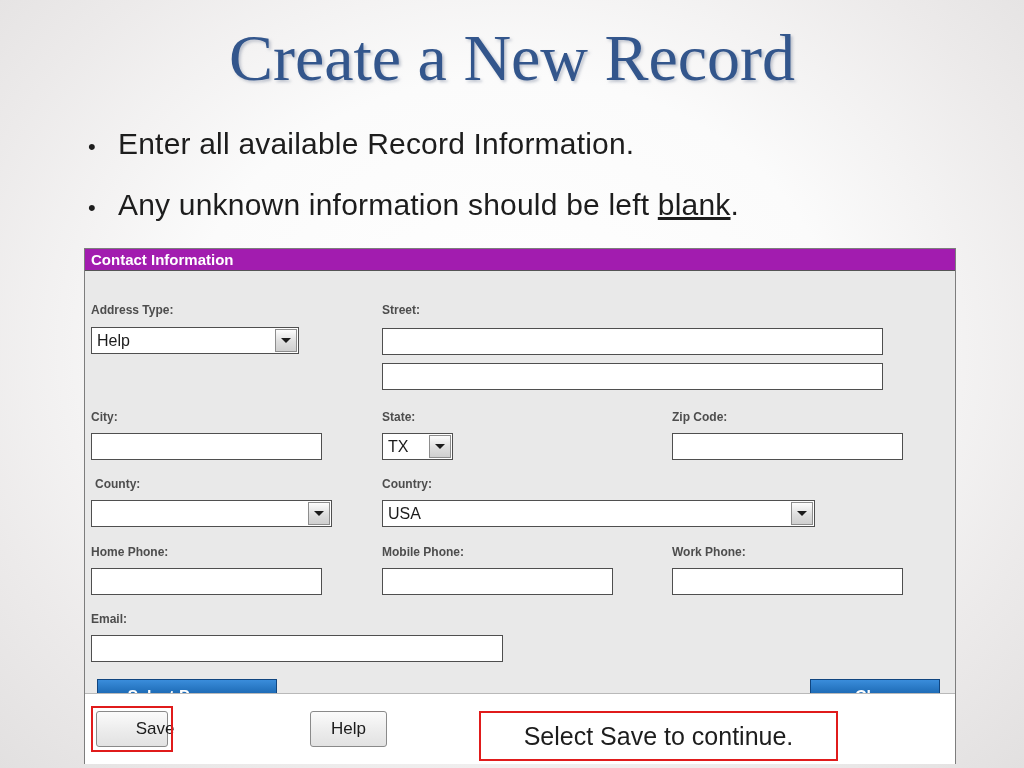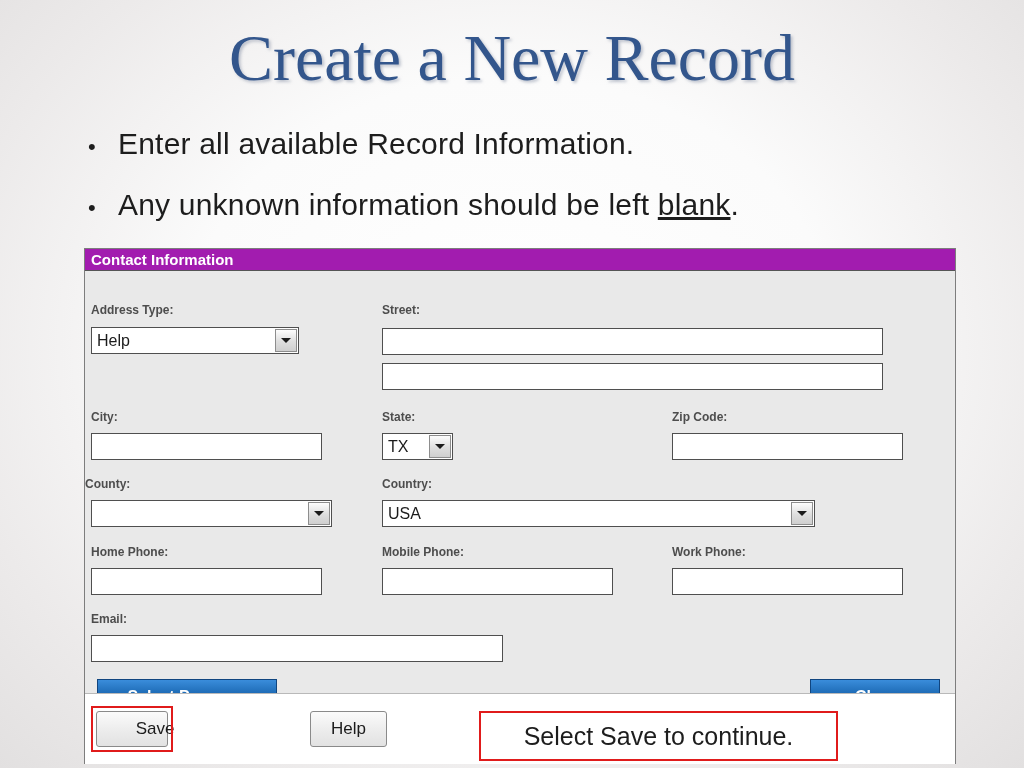--- a/index.html
+++ b/index.html
@@ -226,21 +226,21 @@
       <div class="sel" style="left:297px; top:162px; width:71px;">
         <span class="sel-val">TX</span>
         <span class="arrowbox">
             <span class="caret"></span>
           </span>
       </div>
 
       <div class="fld-label" style="left:587px; top:139px;">Zip Code:</div>
       <div class="txt" style="left:587px; top:162px; width:231px;"></div>
 
-      <div class="fld-label" style="left:0; top:206px;text-align:right;">County:</div>
+      <div class="fld-label" style="left:10px; top:206px;text-align:right;">County:</div>
       <div class="sel" style="left:6px; top:229px; width:241px;">
         <span class="sel-val"></span>
         <span class="arrowbox">
             <span class="caret"></span>
           </span>
       </div>
 
       <div class="fld-label" style="left:297px; top:206px;">Country:</div>
       <div class="sel" style="left:297px; top:229px; width:433px;">
         <span class="sel-val">USA</span>

